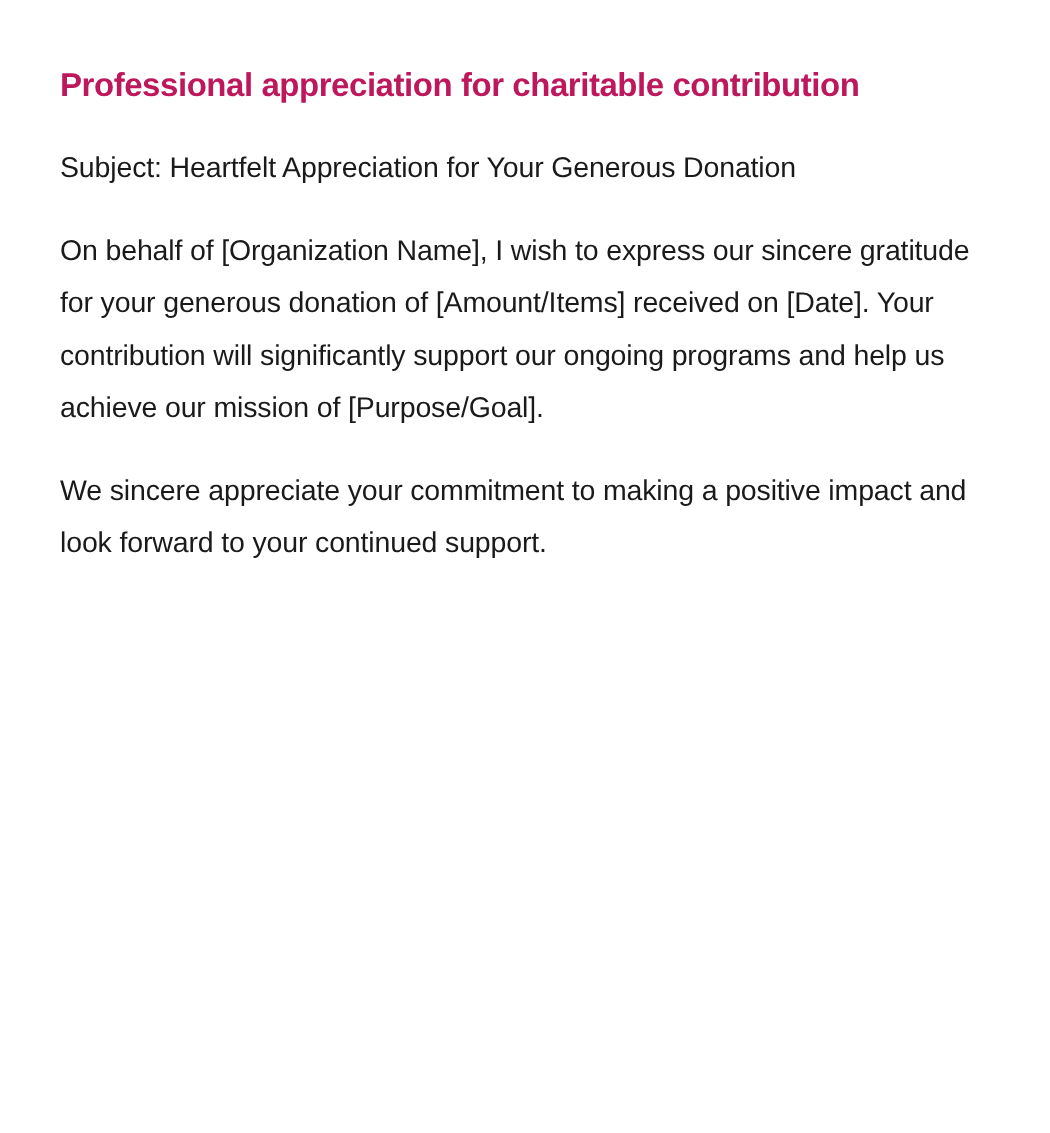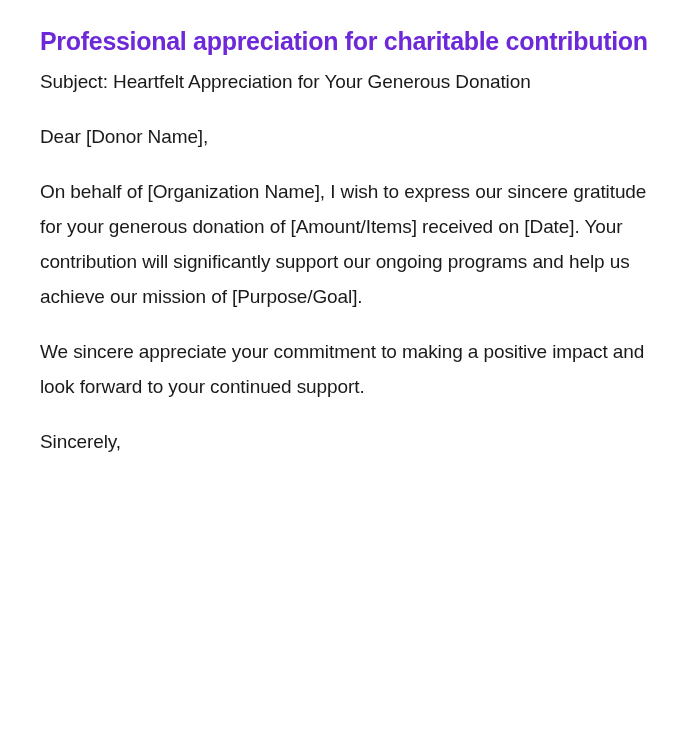--- a/index.html
+++ b/index.html
@@ -14,40 +14,38 @@
       color: #1a1a1a;
       font-family: "Liberation Sans", sans-serif;
     }
     .doc {
       padding: 19px 40px 0 40px;
       width: 610px;
     }
     .title {
       font-family: "Liberation Sans", sans-serif;
       font-weight: bold;
-      font-size: 25px;
+      font-size: 22px;
       line-height: 44px;
-      margin: 0 0 0 0;
-      color: #6d28d9;
+      margin: 16px 0 0 0;
+      color: #be185d;
       letter-spacing: -0.3px;
     }
     .para {
       font-size: 19px;
       line-height: 35px;
       margin: 0 0 20px 0;
       color: #1a1a1a;
       letter-spacing: -0.1px;
     }
     .subject {
-      margin-top: 1px;
+      margin-top: 16px;
     }
   </style>
 </head>
 <body>
 
 <div class="doc">
   <h1 class="title">Professional appreciation for charitable contribution</h1>
   <p class="para subject">Subject: Heartfelt Appreciation for Your Generous Donation</p>
-  <p class="para">Dear [Donor Name],</p>
   <p class="para">On behalf of [Organization Name], I wish to express our sincere gratitude for your generous donation of [Amount/Items] received on [Date]. Your contribution will significantly support our ongoing programs and help us achieve our mission of [Purpose/Goal].</p>
   <p class="para">We sincere appreciate your commitment to making a positive impact and look forward to your continued support.</p>
-  <p class="para">Sincerely,</p>
 </div>
 
 </body></html>

